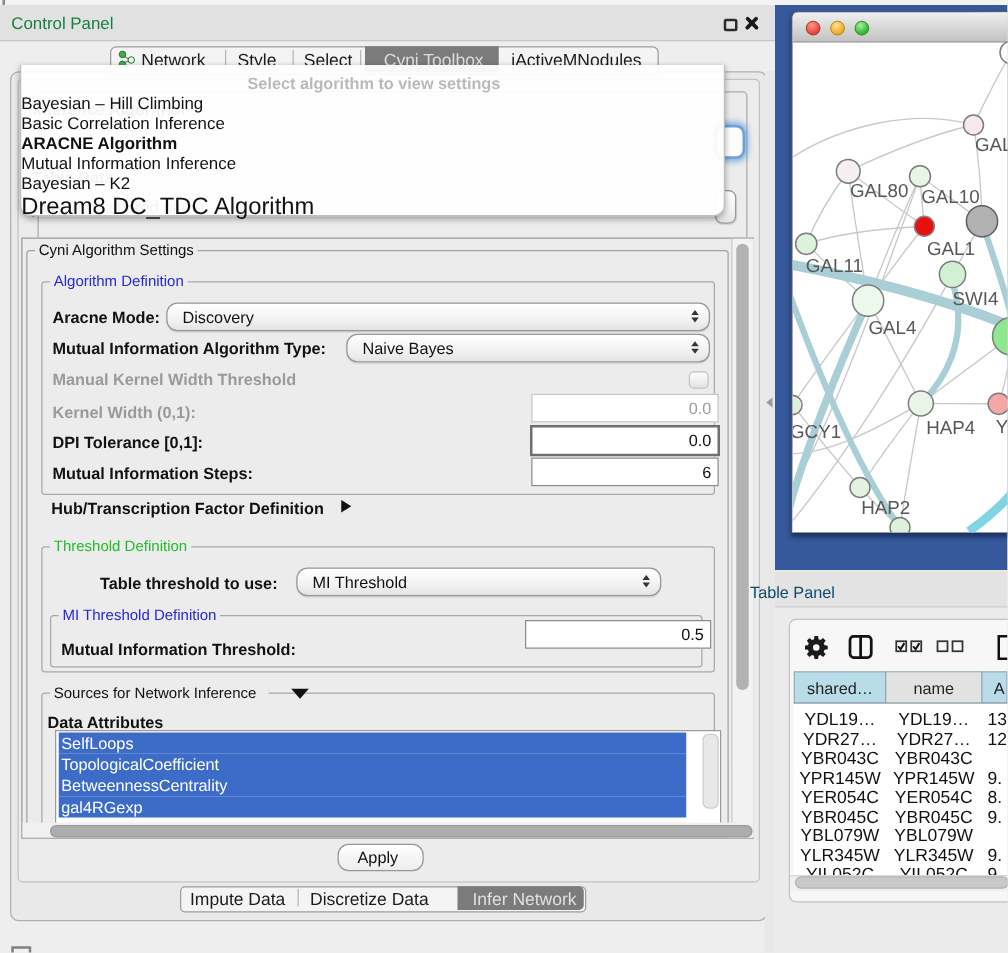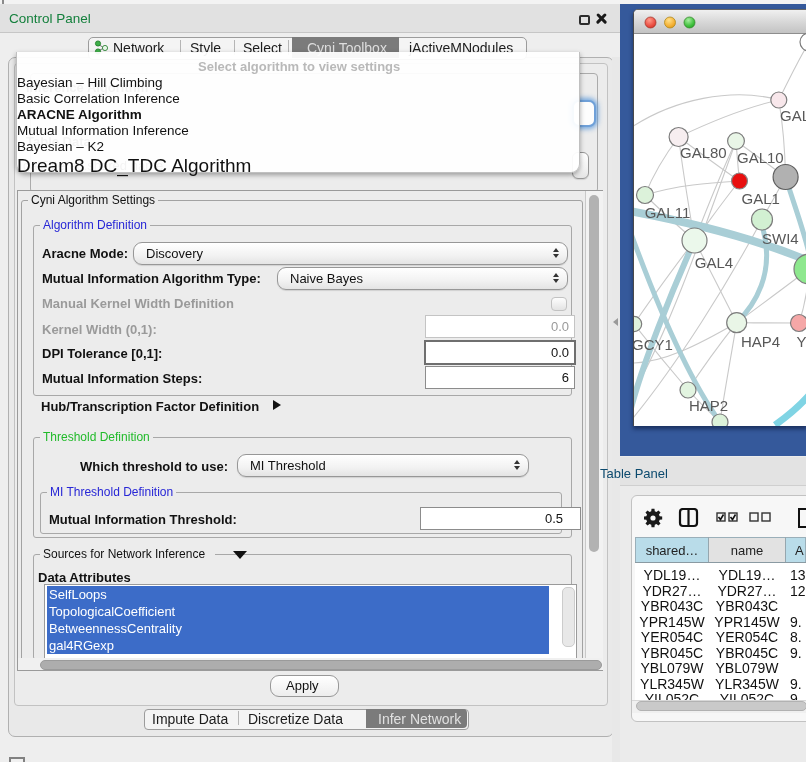--- a/index.html
+++ b/index.html
@@ -84,45 +84,45 @@
 <div class="a lbl b" style="left:42px;top:246px;">Aracne Mode:</div>
 <div class="a combo" style="left:133px;top:242px;width:433px;height:21px;">
     <span class="ct" style="line-height:21px;">Discovery</span>
     <span class="spin" style="top:5px;"></span>
   </div>
 <div class="a lbl b" style="left:42px;top:271px;">Mutual Information Algorithm Type:</div>
 <div class="a combo" style="left:277px;top:267px;width:289px;height:21px;">
     <span class="ct" style="line-height:21px;">Naive Bayes</span>
     <span class="spin" style="top:5px;"></span>
   </div>
-<div class="a lbl b gray" style="left:42px;top:296px;">Manual Kernel Width Definition</div>
+<div class="a lbl b gray" style="left:42px;top:296px;">Manual Kernel Width Threshold</div>
 <div class="a" style="left:551px;top:297px;width:14px;height:12px;background:linear-gradient(#fdfdfd,#e3e3e3);border:1px solid #c2c2c2;border-radius:4px;"></div>
 <div class="a lbl b gray" style="left:42px;top:322px;">Kernel Width (0,1):</div>
 <div class="a field" style="left:425px;top:315px;width:143px;height:21px;border:1px solid #c4c4c4;line-height:21px;padding-right:5px;color:#9a9a9a;">0.0</div>
 <div class="a lbl b" style="left:42px;top:346px;">DPI Tolerance [0,1]:</div>
 <div class="a field" style="left:424px;top:340px;width:143px;height:21px;border:2px solid #6f6f6f;line-height:21px;padding-right:5px;">0.0</div>
 <div class="a lbl b" style="left:42px;top:371px;">Mutual Information Steps:</div>
 <div class="a field" style="left:425px;top:366px;width:143px;height:21px;border:1px solid #8c8c8c;line-height:21px;padding-right:5px;">6</div>
 
 <div class="a lbl b" style="left:41px;top:399px;">Hub/Transcription Factor Definition</div>
 <div class="a" style="left:273px;top:400px;width:0;height:0;border-top:5.5px solid transparent;border-bottom:5.5px solid transparent;border-left:8px solid #111;"></div>
 
 <div class="a grp" style="left:33px;top:437px;width:537px;height:99px;">
   <span class="gt" style="color:#21bb2a;">Threshold Definition</span>
 </div>
-<div class="a lbl b" style="left:80px;top:459px;">Which threshold to use:</div>
+<div class="a lbl b" style="left:80px;top:459px;">Table threshold to use:</div>
 <div class="a combo" style="left:237px;top:454px;width:290px;height:21px;">
     <span class="ct" style="line-height:21px;">MI Threshold</span>
     <span class="spin" style="top:5px;"></span>
   </div>
 <div class="a grp" style="left:40px;top:492px;width:520px;height:40px;">
   <span class="gt" style="color:#2726d6;">MI Threshold Definition</span>
 </div>
 <div class="a lbl b" style="left:49px;top:512px;">Mutual Information Threshold:</div>
-<div class="a field" style="left:420px;top:507px;width:142px;height:21px;border:1px solid #8c8c8c;line-height:21px;padding-right:17px;">0.5</div>
+<div class="a field" style="left:420px;top:496px;width:142px;height:21px;border:1px solid #8c8c8c;line-height:21px;padding-right:5px;">0.5</div>
 
 <div class="a grp" style="left:33px;top:554px;width:537px;height:104px;">
   <span class="gt" style="color:#111;">Sources for Network Inference &nbsp;</span>
 </div>
 <div class="a" style="left:233px;top:551px;width:0;height:0;border-left:7.5px solid transparent;border-right:7.5px solid transparent;border-top:8px solid #111;z-index:3;"></div>
 <div class="a lbl b" style="left:38px;top:570px;">Data Attributes</div>
 
 <div class="a" style="left:44px;top:584px;width:531px;height:74px;background:#ffffff;border:1px solid #9a9a9a;overflow:hidden;">
   <div style="position:absolute;left:2px;top:1px;width:500px;height:17px;background:#3c6cc8;color:#fff;font-size:13px;line-height:17px;padding-left:2px;">SelfLoops</div>
   <div style="position:absolute;left:2px;top:35px;width:500px;height:17px;background:#3c6cc8;color:#fff;font-size:13px;line-height:17px;padding-left:2px;">BetweennessCentrality</div>

